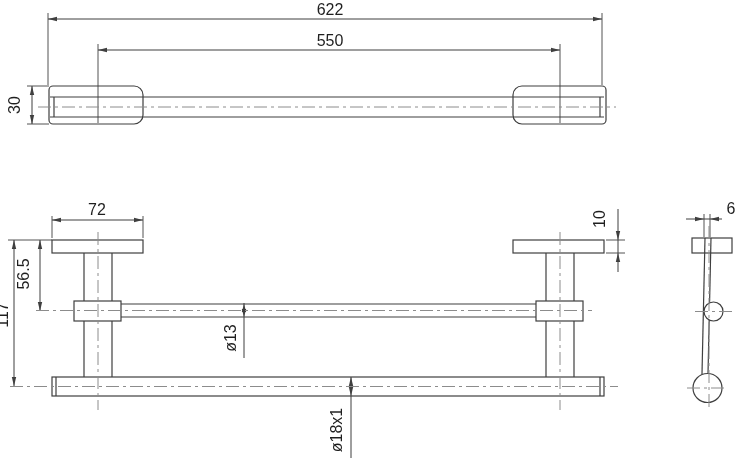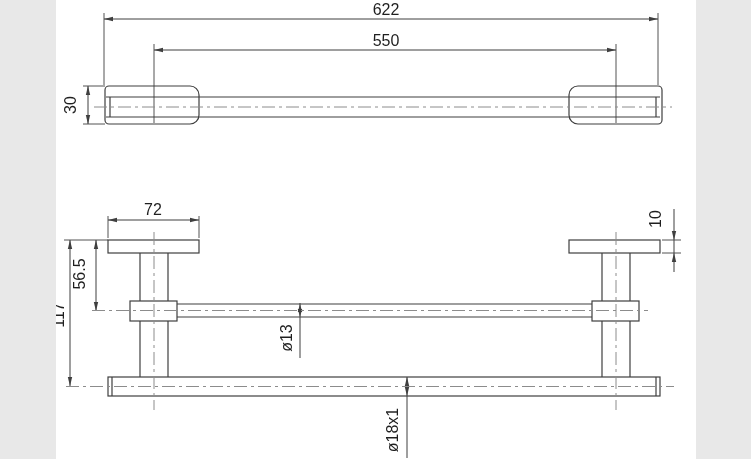--- a/index.html
+++ b/index.html
@@ -3,21 +3,21 @@
 <meta charset="utf-8">
 <style>
   :root{
     --line:#3f3f3f;
     --centerline:#8c8c8c;
     --text:#1f1f1f;
     --bg:#ffffff;
   }
   html,body{margin:0;padding:0;background:#e8e8e8;}
   .canvas{
-    width:640px;height:459px;background:var(--bg);
+    width:751px;height:459px;background:var(--bg);
     position:relative;margin:0 auto;overflow:hidden;
   }
   svg{display:block;}
   .geo{stroke:var(--line);stroke-width:1.2;fill:none;}
   .geo-w{stroke:var(--line);stroke-width:1.2;fill:#ffffff;}
   .dim{stroke:var(--line);stroke-width:1;fill:none;}
   .ext{stroke:var(--line);stroke-width:0.9;fill:none;}
   .arr{fill:var(--line);stroke:none;}
   .cl{stroke:var(--centerline);stroke-width:1;fill:none;stroke-dasharray:13 4 3 4;}
   text{

